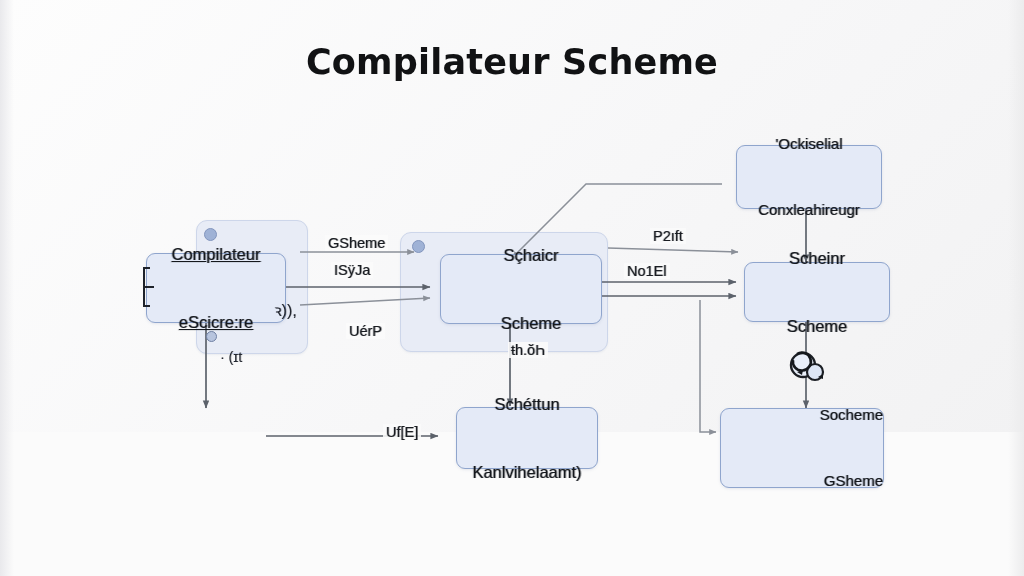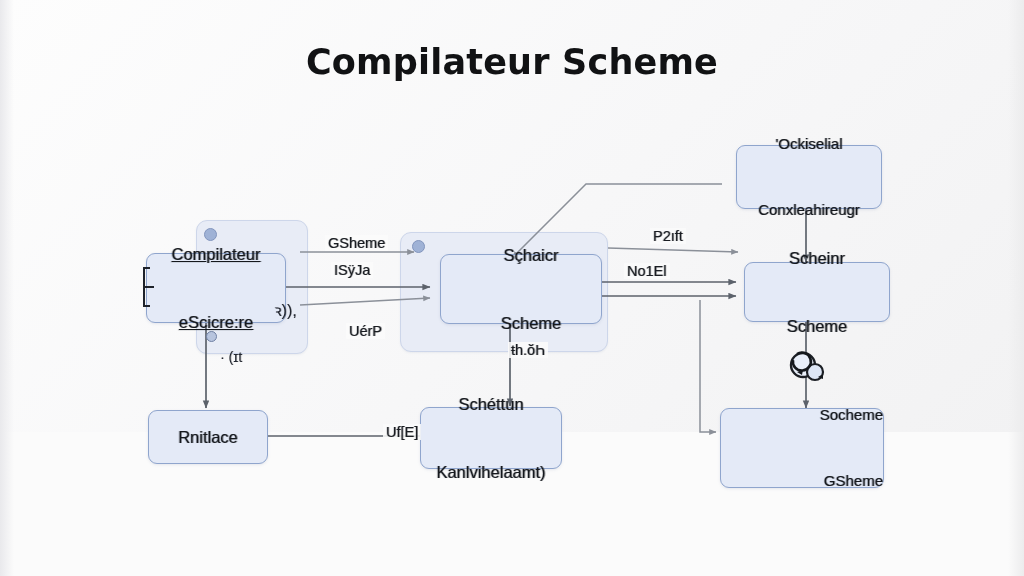--- a/index.html
+++ b/index.html
@@ -186,25 +186,22 @@
   <div class="node blur" style="left:736px; top:145px; width:144px; height:62px; font-size:15px;">
     <span class="ln">'Ockiselial</span>
     <span class="ln">Conxleahireugr</span>
   </div>
 
   <div class="node blur" style="left:744px; top:262px; width:144px; height:58px;">
     <span class="ln">Scheinr</span>
     <span class="ln">Scheme</span>
   </div>
 
-  <div class="node blur" style="left:148px; top:410px; width:118px; height:52px;">
-    <span class="ln">Rnitlace</span>
-  </div>
-
-  <div class="node blur" style="left:420px; top:407px; width:140px; height:60px;">
+
+  <div class="node blur" style="left:456px; top:407px; width:140px; height:60px;">
     <span class="ln">Schéttun</span>
     <span class="ln">Kanlvihelaamt)</span>
   </div>
 
   <div class="node blur" style="left:720px; top:408px; width:164px; height:80px; font-size:15px; align-items:flex-end; padding-left:16px; box-sizing:border-box;">
     <span class="ln">Socheme</span>
     <span class="ln">GSheme</span>
   </div>
 
   <div class="elabel" style="left:325px; top:235px;">GSheme</div>

